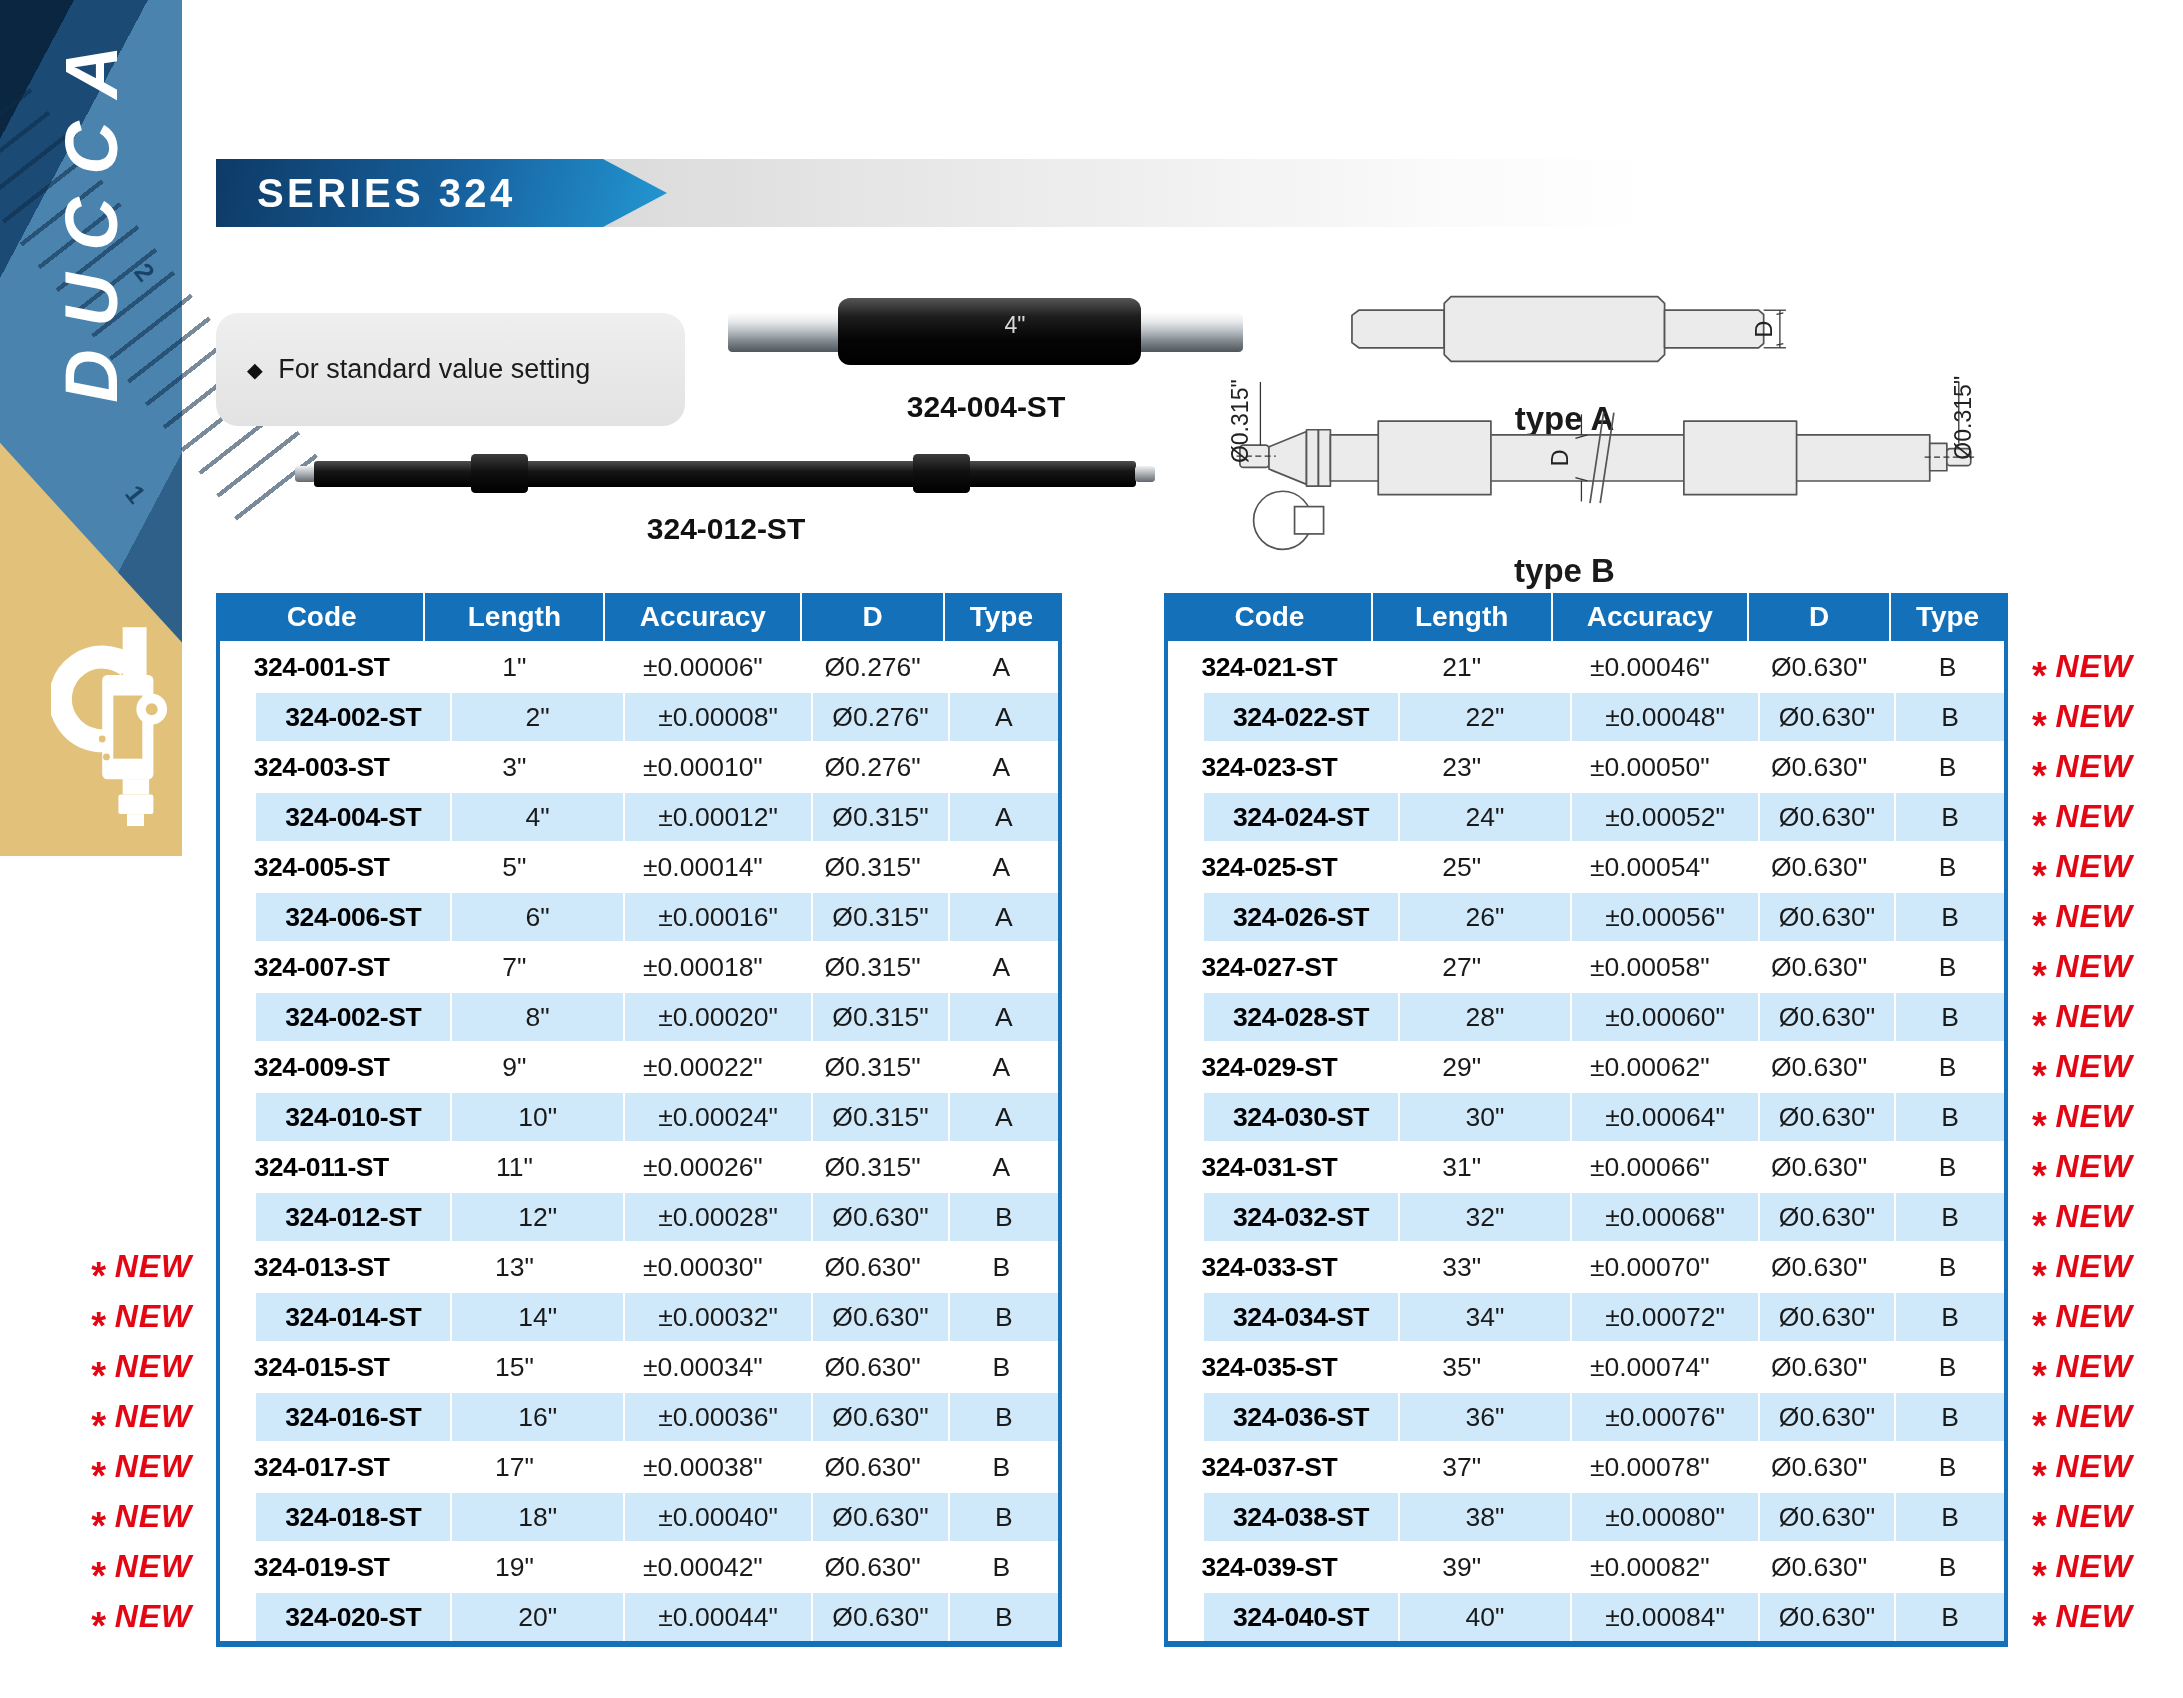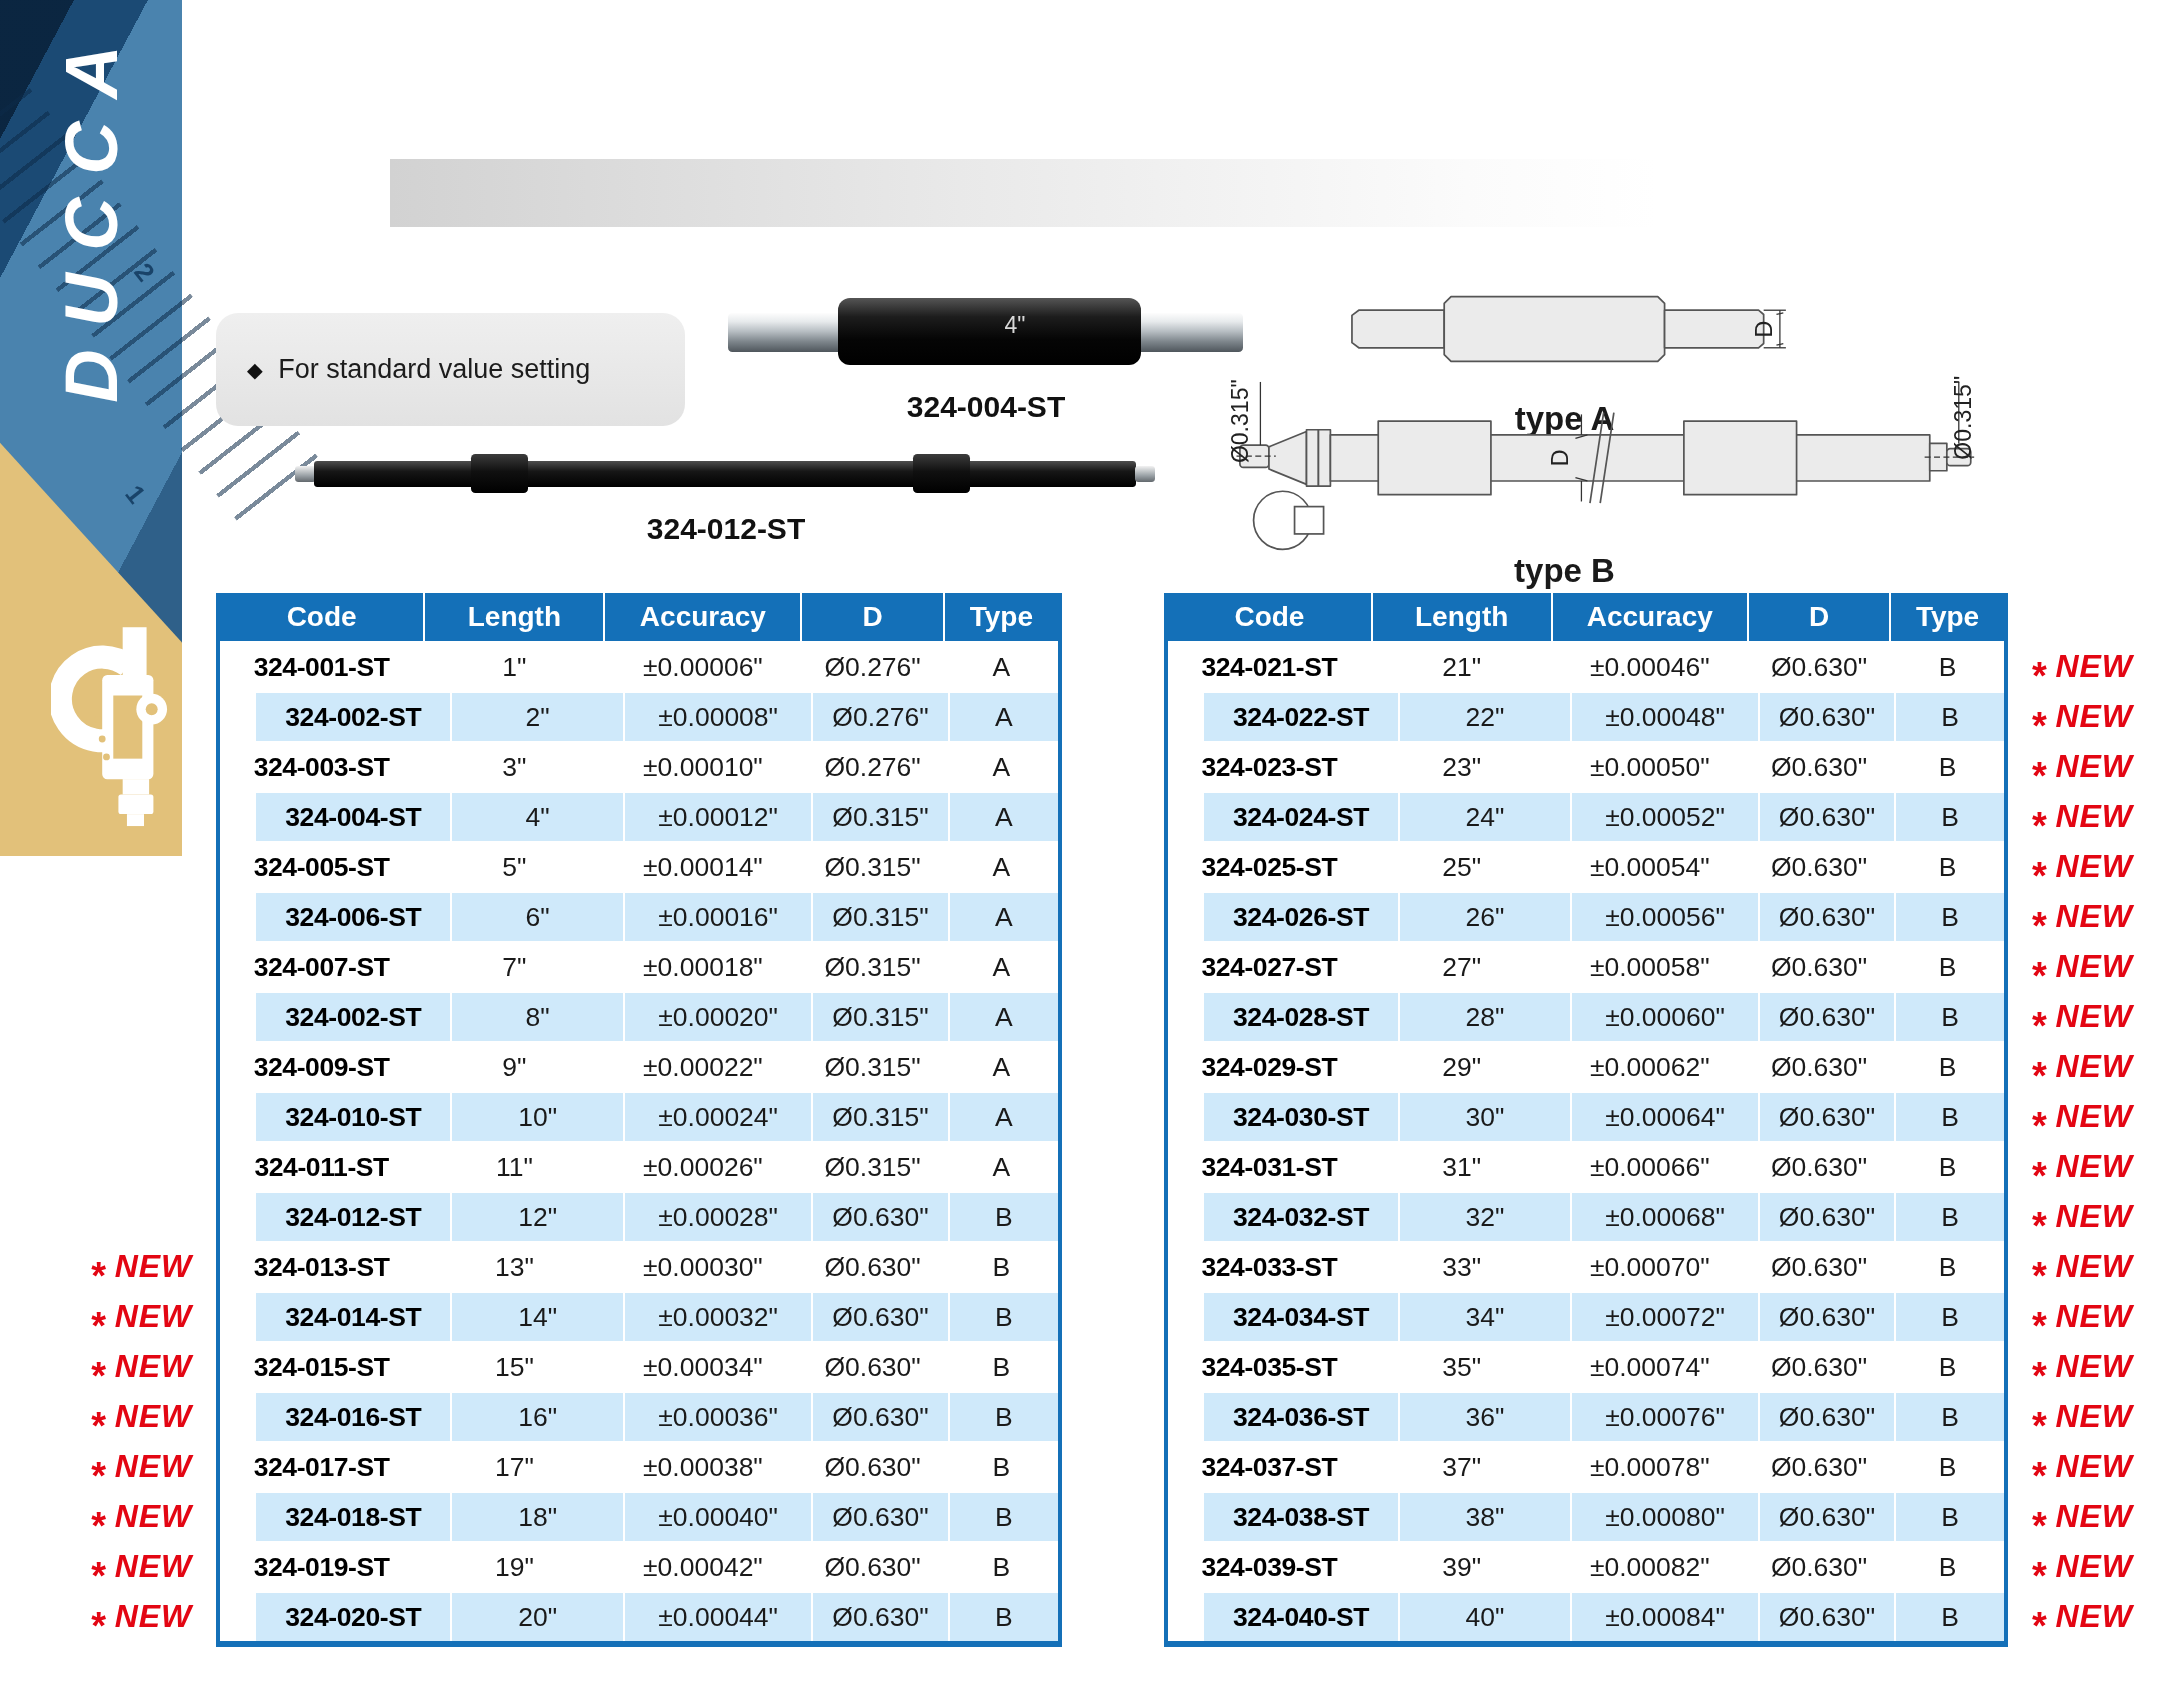--- a/index.html
+++ b/index.html
@@ -144,20 +144,23 @@
       <circle cx="55" cy="108" r="4" fill="#e2c17a"></circle>
       <circle cx="60" cy="131" r="4" fill="#e2c17a"></circle>
       <circle cx="65" cy="152" r="4" fill="#e2c17a"></circle>
       <rect x="84" y="178" width="31" height="18" fill="#fff"></rect>
       <rect x="79" y="196" width="41" height="23" rx="3" fill="#fff"></rect>
       <rect x="89" y="219" width="20" height="14" fill="#fff"></rect>
     </svg>
   </div>
 
   <div class="title-strip"></div>
+  <div class="series-banner">
+    <span>SERIES 324</span>
+  </div>
 
   <div class="note-box">
     <span class="diamond">◆</span>
     <span class="note-text">For standard value setting</span>
   </div>
 
   <div class="product-a">
     <div class="shaft"></div>
     <div class="body">
       <span class="marking">4"</span>

